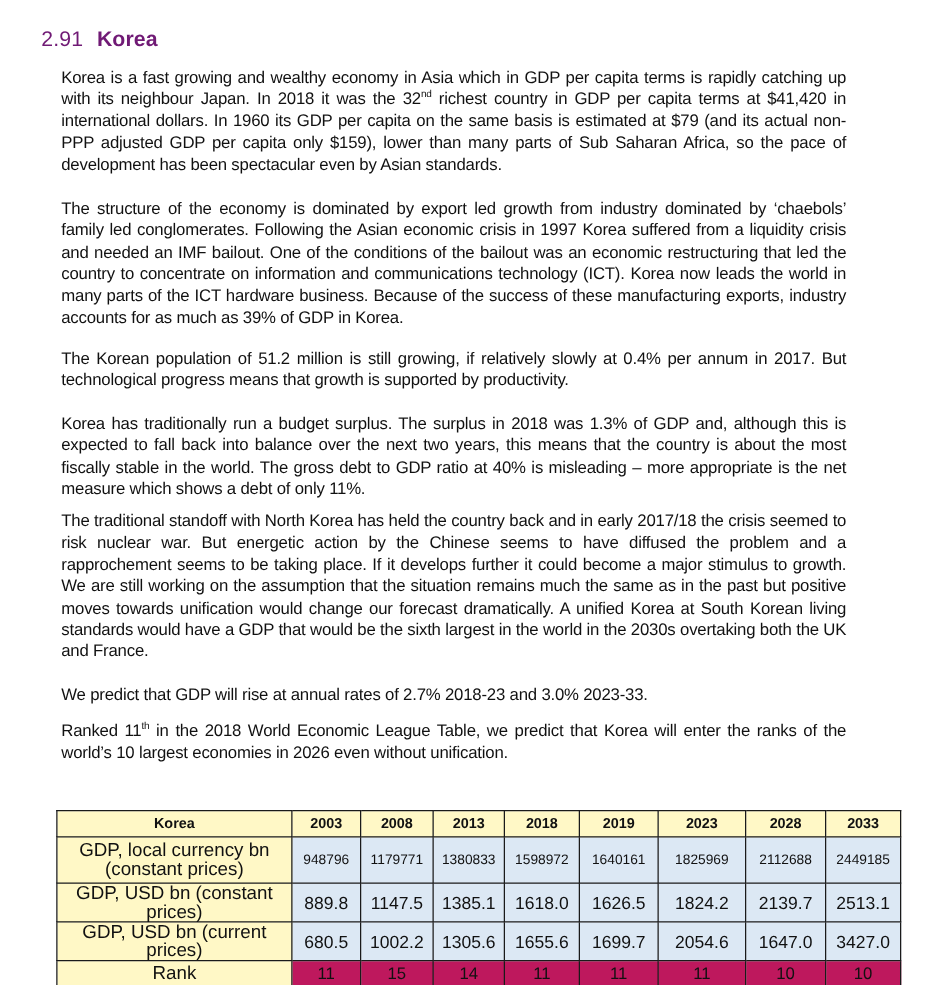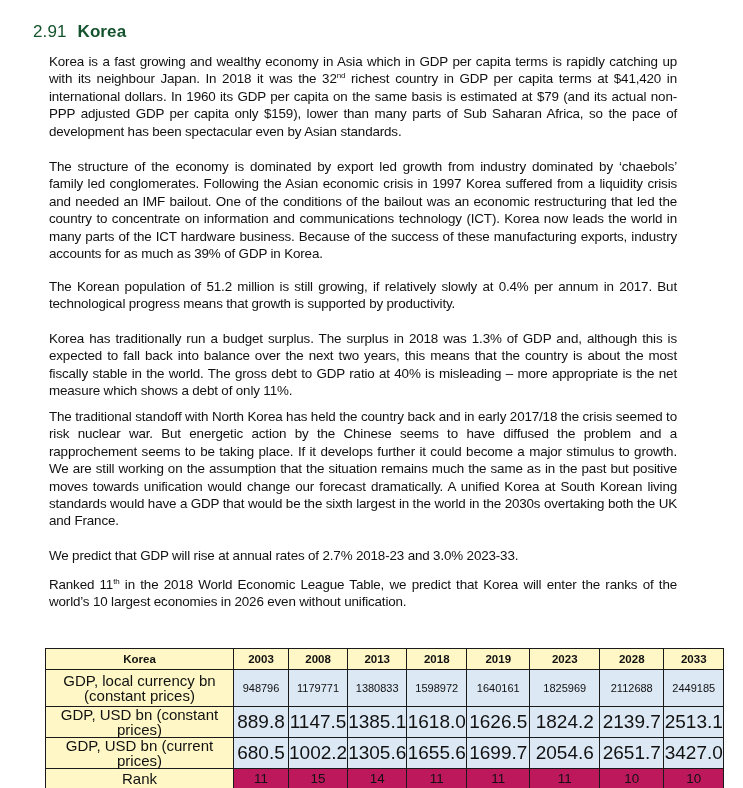--- a/index.html
+++ b/index.html
@@ -1,30 +1,30 @@
 <!DOCTYPE html>
 <html><head>
 <meta charset="utf-8">
 <style>
   html, body { margin: 0; padding: 0; background: #ffffff; }
   body { width: 743px; height: 788px; position: relative; overflow: hidden;
          font-family: "Liberation Sans", sans-serif; color: #111; }
-  .heading { position: absolute; left: 33px; top: 22px; font-size: 17px; color: #14532d; letter-spacing: 0.1px; }
+  .heading { position: absolute; left: 33px; top: 22px; font-size: 17px; color: #701a75; letter-spacing: 0.1px; }
   .heading .num { font-weight: normal; margin-right: 11px; }
   .heading .title { font-weight: bold; }
   .para { position: absolute; left: 45px; width: 628px; font-size: 13.4px; line-height: 17.4px;
           text-align: justify; letter-spacing: -0.15px; margin: 4px; }
   .para sup { font-size: 8px; line-height: 0; vertical-align: super; }
   table.gdp { position: absolute; left: 45px; top: 648px; border-collapse: collapse;
               font-family: "Liberation Sans", sans-serif; }
   table.gdp td, table.gdp th { border: 1.3px solid #1a1a1a; text-align: center; padding: 0; }
   table.gdp th { background: #fff8c6; font-size: 11.5px; font-weight: bold; height: 20px; }
   td.lbl { background: #fff8c6; font-size: 15px; line-height: 15px; }
   td.lbl.bold { font-weight: normal; margin-top: 33px; }
-  td.val { background: #dce8f4; font-size: 19px; }
+  td.val { background: #dce8f4; font-size: 14px; }
   td.val.small { font-size: 11px; }
   td.rank { background: #be185d; font-size: 13.4px; }
   tr.r-local td { height: 36px; }
   tr.r-usd td, tr.r-cur td, tr.r-rank td { height: 19px; }
 </style>
 </head>
 <body>
 
 <div class="heading">
   <span class="num">2.91</span><span class="title">Korea</span>
@@ -91,21 +91,21 @@
     <td class="val">2513.1</td>
   </tr>
   <tr class="r-cur">
     <td class="lbl bold">GDP, USD bn (current prices)</td>
     <td class="val">680.5</td>
     <td class="val">1002.2</td>
     <td class="val">1305.6</td>
     <td class="val">1655.6</td>
     <td class="val">1699.7</td>
     <td class="val">2054.6</td>
-    <td class="val">2651.7</td>
+    <td class="val">1647.0</td>
     <td class="val">3427.0</td>
   </tr>
   <tr class="r-rank">
     <td class="lbl bold">Rank</td>
     <td class="rank">11</td>
     <td class="rank">15</td>
     <td class="rank">14</td>
     <td class="rank">11</td>
     <td class="rank">11</td>
     <td class="rank">11</td>

